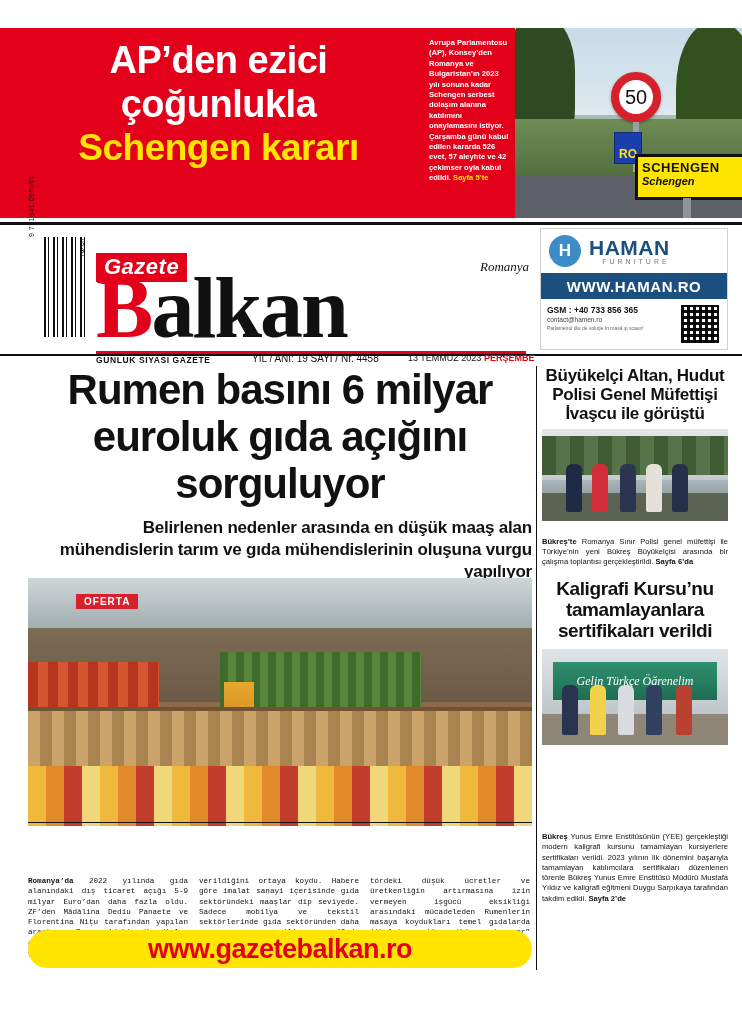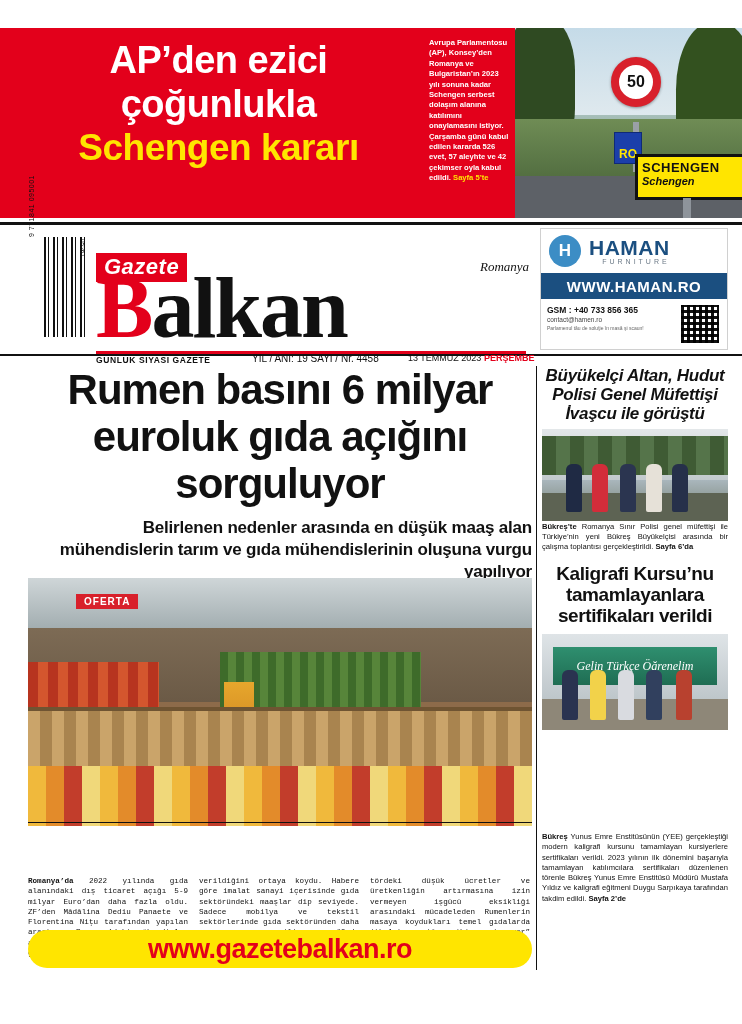--- a/index.html
+++ b/index.html
@@ -63,28 +63,28 @@
     background: linear-gradient(180deg,#9fc4d8 0%, #b9d0dc 35%, #7f9a6d 70%, #4e6a40 100%);
     overflow: hidden;
   }
   .bp-sky { position:absolute; left:0; top:0; width:100%; height:46%; background: linear-gradient(180deg,#c5dbe8,#dfe9ee); }
   .bp-tree-l { position:absolute; left:-10px; top:-10px; width:70px; height:130px; background:#2f4a22; border-radius:40% 40% 30% 30%; }
   .bp-tree-r { position:absolute; right:-14px; top:-6px; width:80px; height:150px; background:#33511f; border-radius:45% 45% 30% 30%; }
   .bp-ground { position:absolute; left:0; bottom:0; width:100%; height:52%; background:linear-gradient(180deg,#6f8c55,#3f5a33); }
   .bp-road { position:absolute; left:0; bottom:0; width:100%; height:22%; background:#5d6167; }
   .speed-sign {
     position: absolute;
-    left: 96px; top: 29px;
+    left: 96px; top: 44px;
     width: 50px; height: 50px;
     border-radius: 50%;
     background: #ffffff;
     border: 8px solid #d8202b;
     color: #111;
-    font-size: 16px;
-    font-weight: bold;
+    font-size: 20px;
+    font-weight: normal;
     display: flex; align-items: center; justify-content: center;
     box-shadow: 0 1px 3px rgba(0,0,0,.4);
   }
   .speed-post { position:absolute; left:118px; top:94px; width:6px; height:50px; background:#9aa0a6; }
   .eu-plate {
     position:absolute; left:99px; top:104px;
     width: 28px; height: 32px;
     background: #1b3faa; border:1px solid #0f2a77;
     display:flex; align-items:flex-end; justify-content:center;
     color:#ffe500; font-size:12px; font-weight:bold; padding-bottom:2px;
@@ -252,31 +252,31 @@
     font-family: Liberation Mono, monospace;
   }
   .bcol { width: 160px; font-size: 7.6px; line-height: 10.3px; color: #111; text-align: justify; }
   .bcol b.lead { font-weight: bold; }
   .bcol b.page { font-weight: bold; }
 
   
   .rail { position: absolute; left: 542px; top: 366px; width: 186px; }
   .rail-head {
     font-size: 17px; line-height: 19px; font-weight: bold; color: #111;
-    text-align: center; letter-spacing: -.3px; font-style: italic;
+    text-align: center; letter-spacing: -.3px;
   }
   .rail-photo {
     margin-top: 6px; width: 186px; height: 92px; overflow: hidden; position: relative;
     background: linear-gradient(180deg,#cfd8dd 0%, #aab7bd 55%, #6f7a6a 100%);
   }
   .rp-wall { position:absolute; left:0; top:0; width:100%; height:55%; background:linear-gradient(180deg,#e3e7e9,#c2cacd); }
   .rp-trees { position:absolute; left:0; top:8%; width:100%; height:42%; background:repeating-linear-gradient(90deg,#3f5b34 0 14px,#55744a 14px 28px); }
   .rp-floor { position:absolute; left:0; bottom:0; width:100%; height:30%; background:#5d6353; }
   .rp-p { position:absolute; bottom:10%; width:16px; height:52%; border-radius:6px 6px 2px 2px; }
-  .rail-caption { margin-top: 1px; font-size: 7.6px; line-height: 10.2px; text-align: justify; color:#111; }
+  .rail-caption { margin-top: 16px; font-size: 7.6px; line-height: 10.2px; text-align: justify; color:#111; }
   .rail-head2 {
     margin-top: 10px;
     font-size: 19px; line-height: 21px; font-weight: bold; color:#111; text-align:center;
     letter-spacing:-.4px;
   }
   .rail-photo2 {
     margin-top: 8px; width: 186px; height: 96px; overflow:hidden; position:relative;
     background: linear-gradient(180deg,#dfe4e7,#aeb8bd);
   }
   .rp2-banner {

